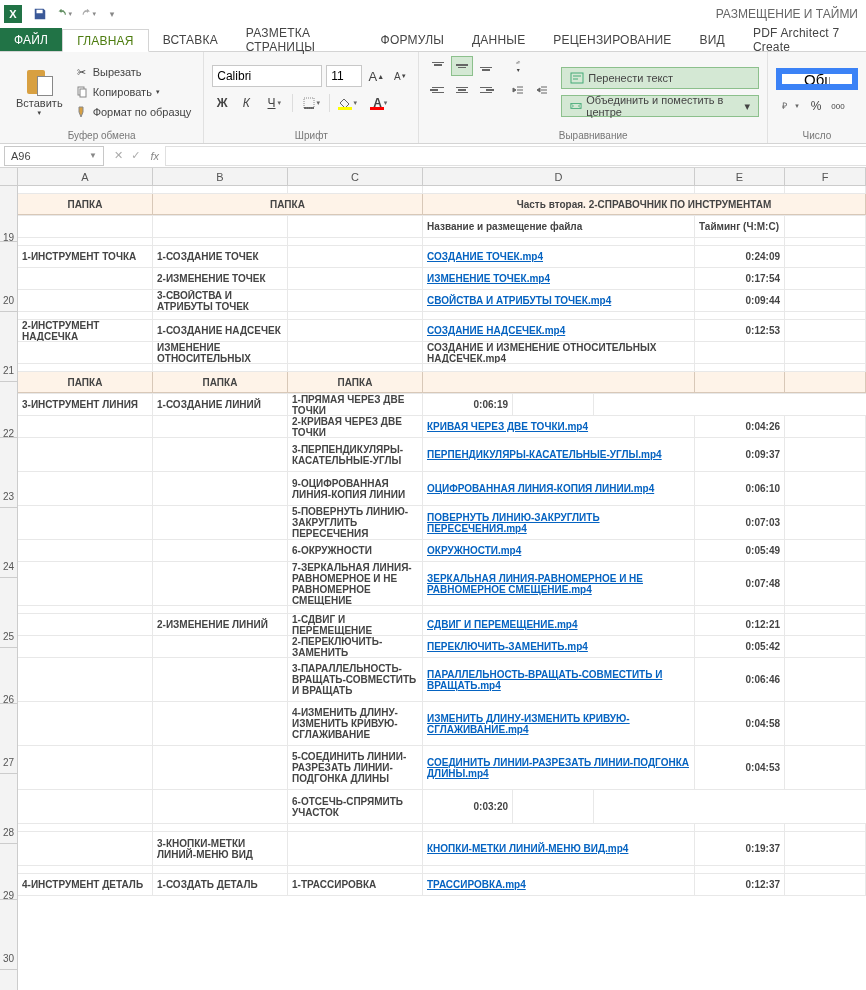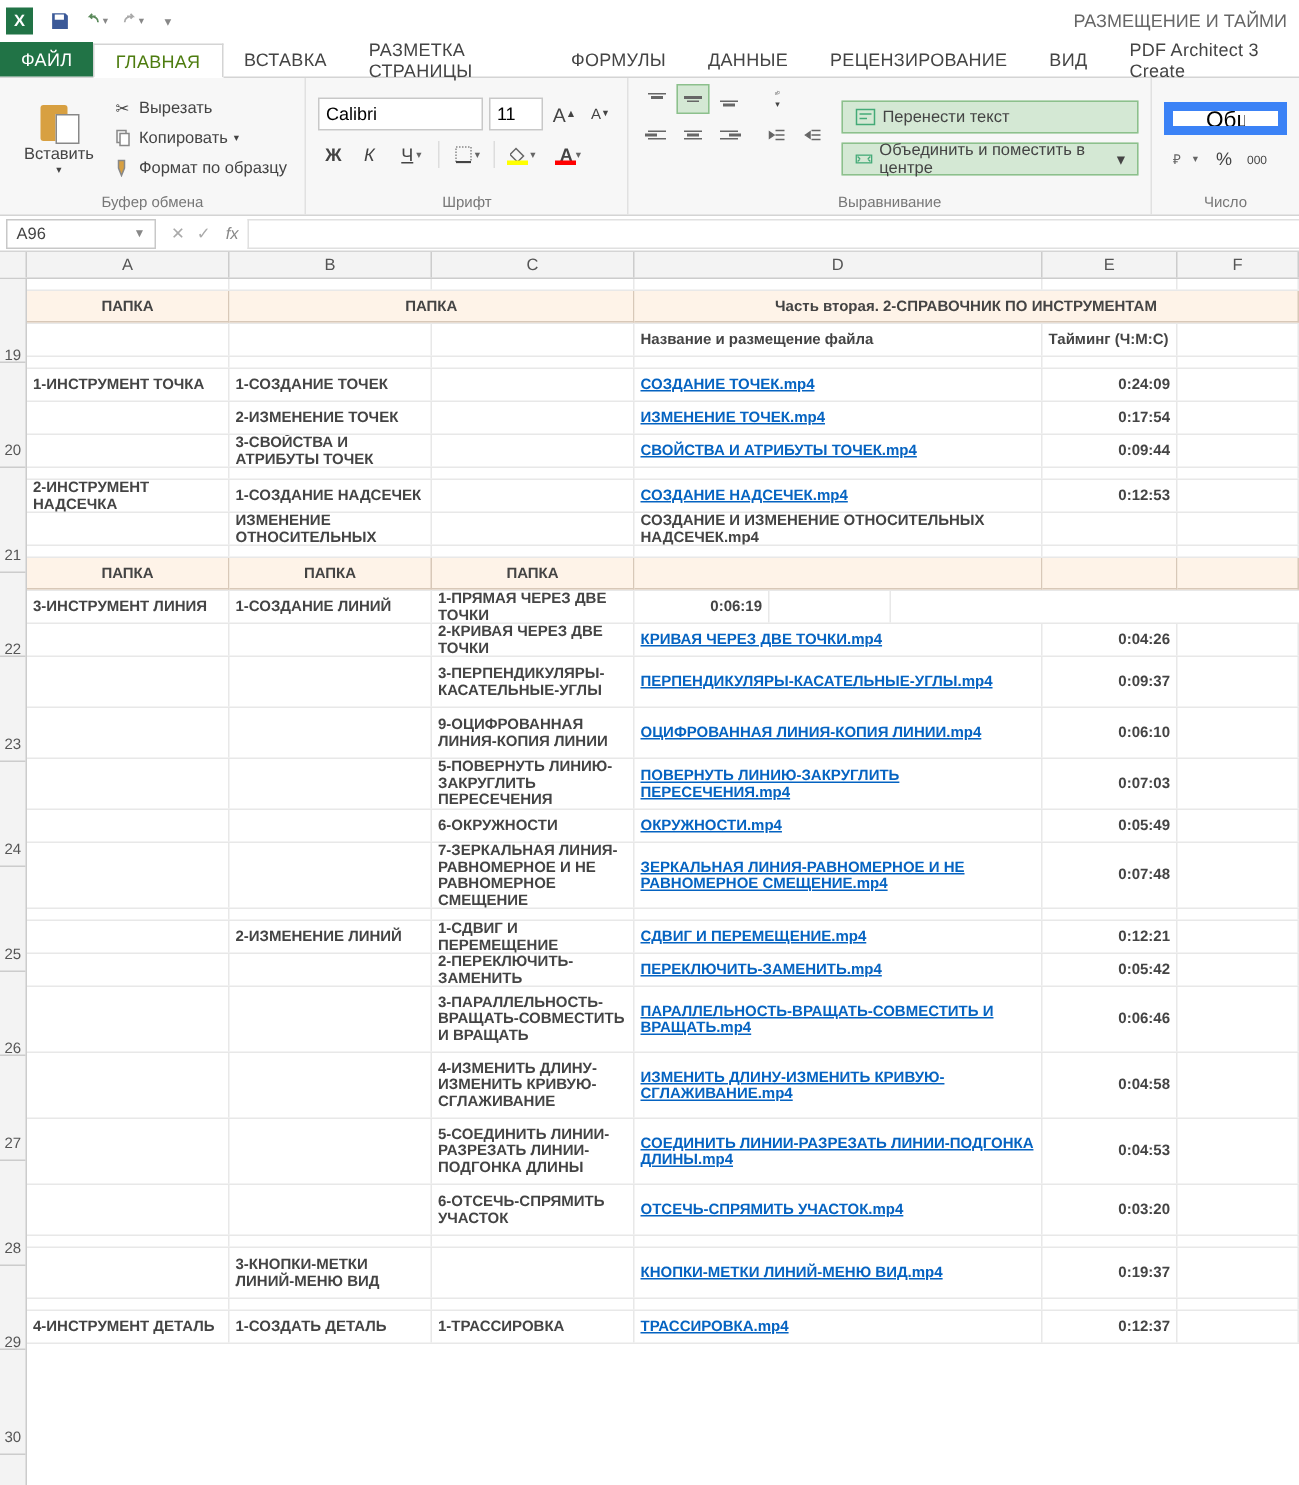--- a/index.html
+++ b/index.html
@@ -122,21 +122,21 @@
 
 <div class="menu-tabs">
   <div class="menu-tab file">ФАЙЛ</div>
   <div class="menu-tab active">ГЛАВНАЯ</div>
   <div class="menu-tab">ВСТАВКА</div>
   <div class="menu-tab">РАЗМЕТКА СТРАНИЦЫ</div>
   <div class="menu-tab">ФОРМУЛЫ</div>
   <div class="menu-tab">ДАННЫЕ</div>
   <div class="menu-tab">РЕЦЕНЗИРОВАНИЕ</div>
   <div class="menu-tab">ВИД</div>
-  <div class="menu-tab" style="text-transform:none">PDF Architect 3 Create</div>
+  <div class="menu-tab" style="text-transform:none">PDF Architect 7 Create</div>
 </div>
 
 <div class="ribbon">
 
   <div class="ribbon-group">
     <div class="ribbon-group-body">
       <div class="big-btn">
         <div class="big-icon">
             <div class="paste-icon"></div>
           </div>
@@ -592,23 +592,20 @@
           <div class="cell" style="width: 272px;">
             <span class="link">СОЕДИНИТЬ ЛИНИИ-РАЗРЕЗАТЬ ЛИНИИ-ПОДГОНКА ДЛИНЫ.mp4</span>
           </div>
           <div class="cell timing" style="width: 90px;">0:04:53</div>
           <div class="cell" style="width: 81px;"></div>
         </div>
         <div class="cell-row" style="height: 34px;">
           <div class="cell" style="width: 135px;"></div>
           <div class="cell" style="width: 135px;"></div>
           <div class="cell bold" style="width: 135px;">6-ОТСЕЧЬ-СПРЯМИТЬ УЧАСТОК</div>
-          <div class="cell" style="width: 272px;">
-            <span class="link">ОТСЕЧЬ-СПРЯМИТЬ УЧАСТОК.mp4</span>
-          </div>
           <div class="cell timing" style="width: 90px;">0:03:20</div>
           <div class="cell" style="width: 81px;"></div>
         </div>
         <div class="cell-row" style="height: 8px;">
           <div class="cell" style="width: 135px;"></div>
           <div class="cell" style="width: 135px;"></div>
           <div class="cell" style="width: 135px;"></div>
           <div class="cell" style="width: 272px;"></div>
           <div class="cell" style="width: 90px;"></div>
           <div class="cell" style="width: 81px;"></div>

